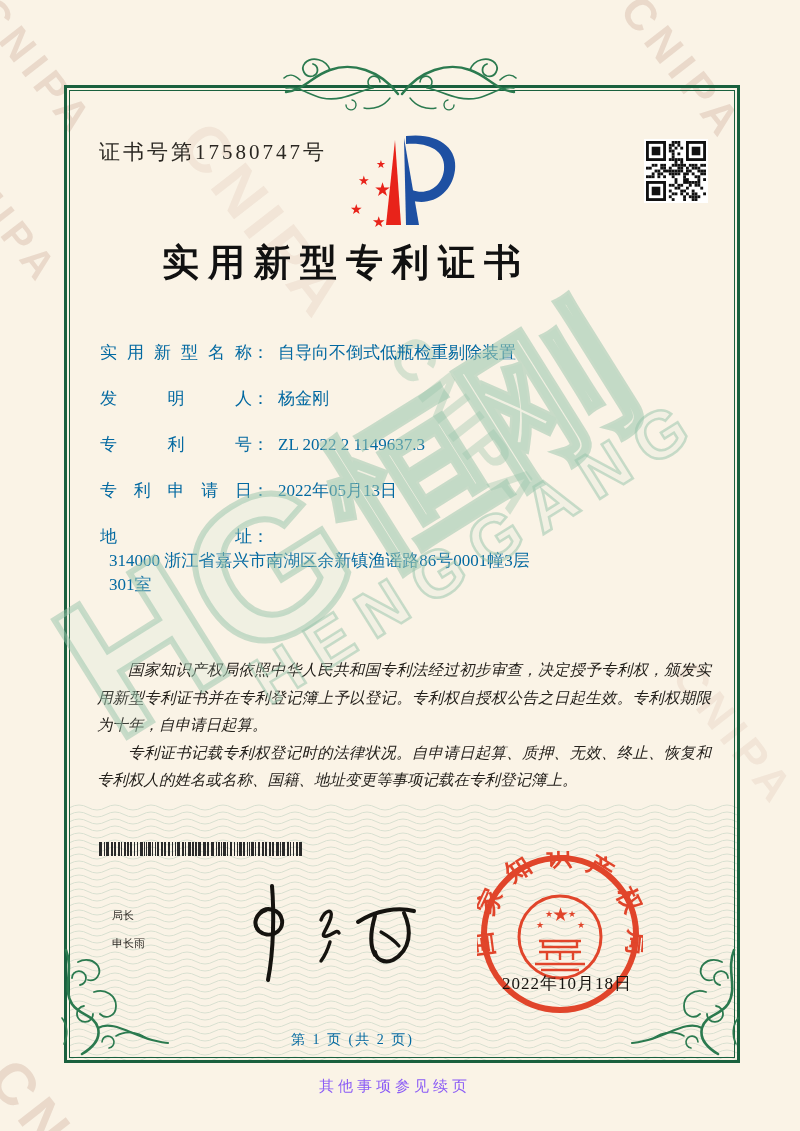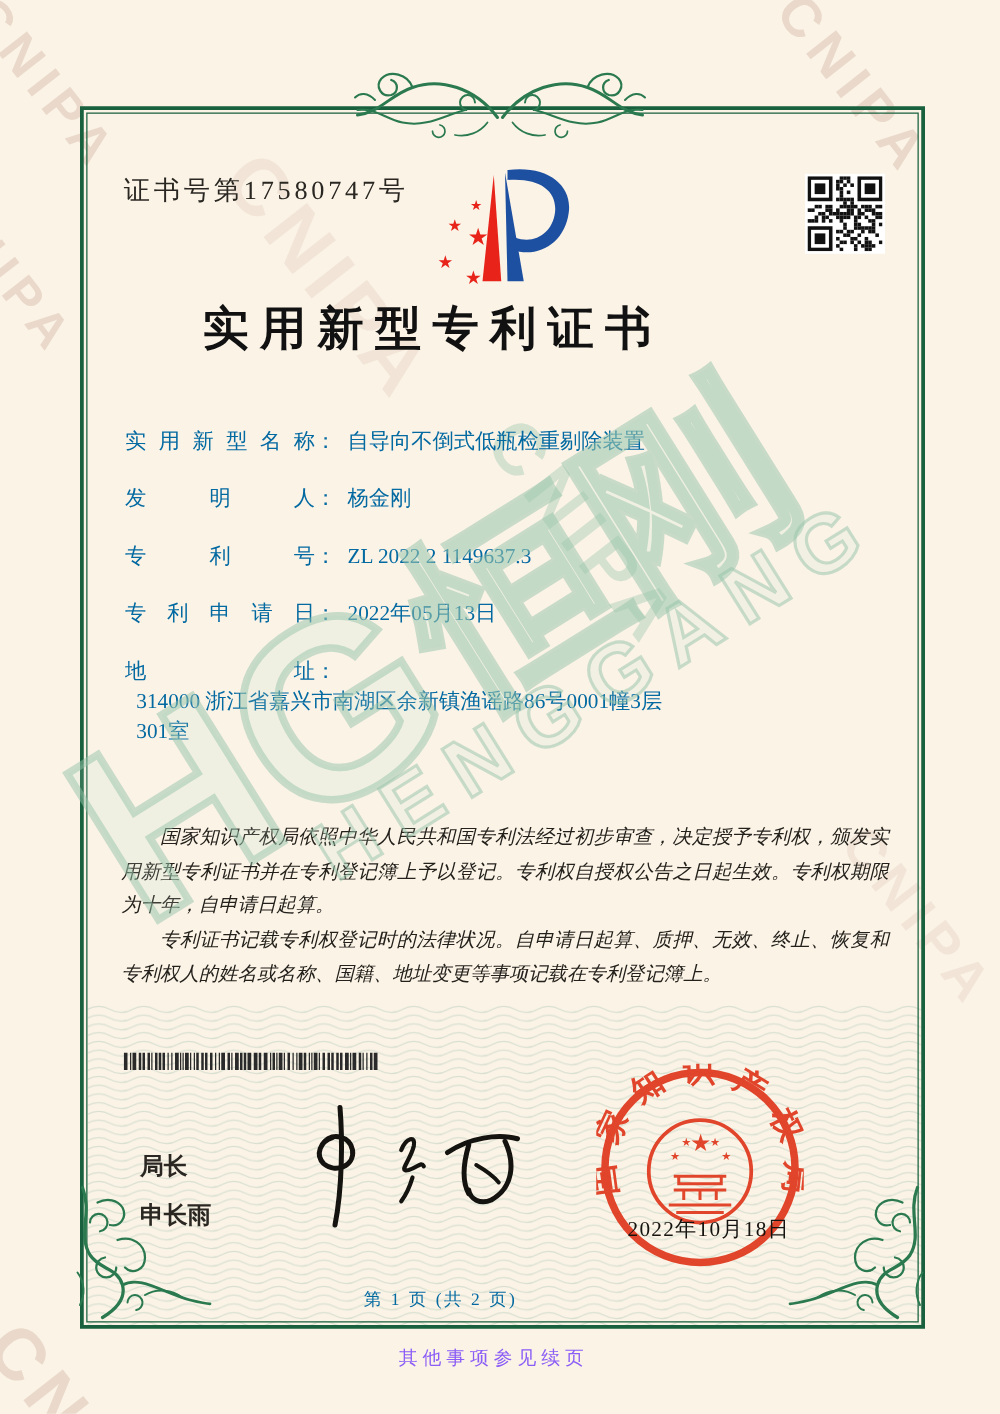--- a/index.html
+++ b/index.html
@@ -59,21 +59,21 @@
   .frow{margin-bottom:22px;line-height:24px;position:relative;}
   .frow.addr{margin-bottom:19px;}
   .flabel{display:inline-block;width:152px;text-align:justify;text-align-last:justify;vertical-align:top;}
   .fcolon{display:inline-block;vertical-align:top;}
   .fvalue{display:inline-block;vertical-align:top;margin-left:9px;max-width:440px;}
   .pair2{position:absolute;left:327px;top:0;white-space:nowrap;}
   .pair2 .fvalue{margin-left:6px;}
   #paragraphs{left:97px;top:656px;width:614px;font-size:15.5px;line-height:1.78;text-align:justify;color:#24211c;}
   #paragraphs p{margin:0;text-indent:2em;font-style:italic;}
   #barcode{left:99px;top:842px;line-height:0;}
-  #officials{left:112px;top:908px;font-family:"Liberation Sans","DejaVu Sans",sans-serif;font-size:19px;font-weight:700;color:#2a2722;margin-top:12px;}
+  #officials{left:112px;top:908px;font-family:"Liberation Sans","DejaVu Sans",sans-serif;font-size:11px;font-weight:400;color:#2a2722;}
   #officials .off-name{margin-top:13px;}
   #signature{left:226px;top:880px;z-index:4;line-height:0;}
   #seal{left:477px;top:851px;z-index:4;line-height:0;opacity:.95;}
   #seal-date{left:502px;top:972px;z-index:6;font-size:17px;letter-spacing:1px;color:#15130f;white-space:nowrap;}
   #page-no{left:0;top:1031px;width:705px;text-align:center;font-size:14px;letter-spacing:2px;color:#0369a1;}
   #footer-note{left:0;top:1077px;width:790px;text-align:center;font-size:15px;letter-spacing:4px;color:#8b5cf6;}
   svg{display:block;}
 </style>
 </head>
 <body>

